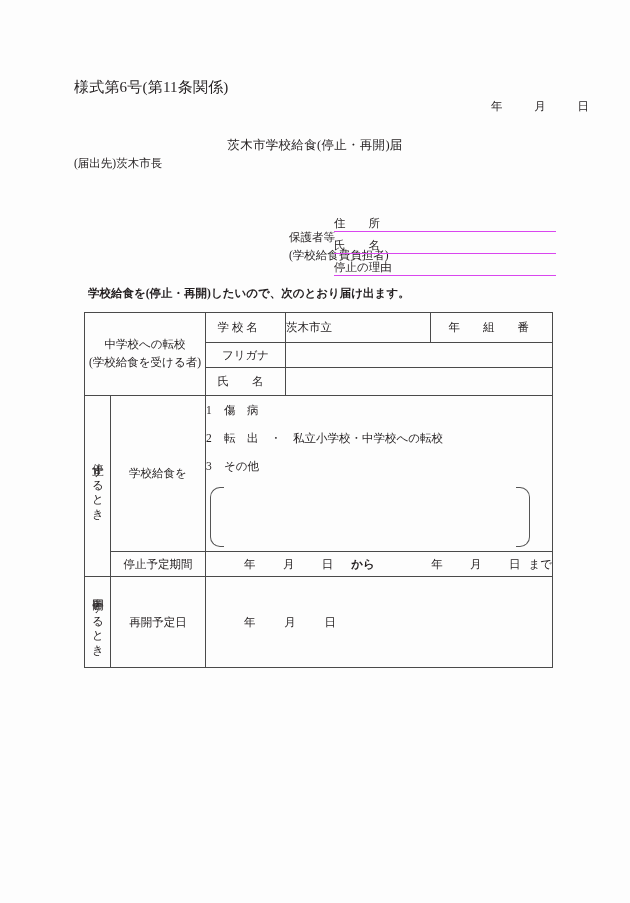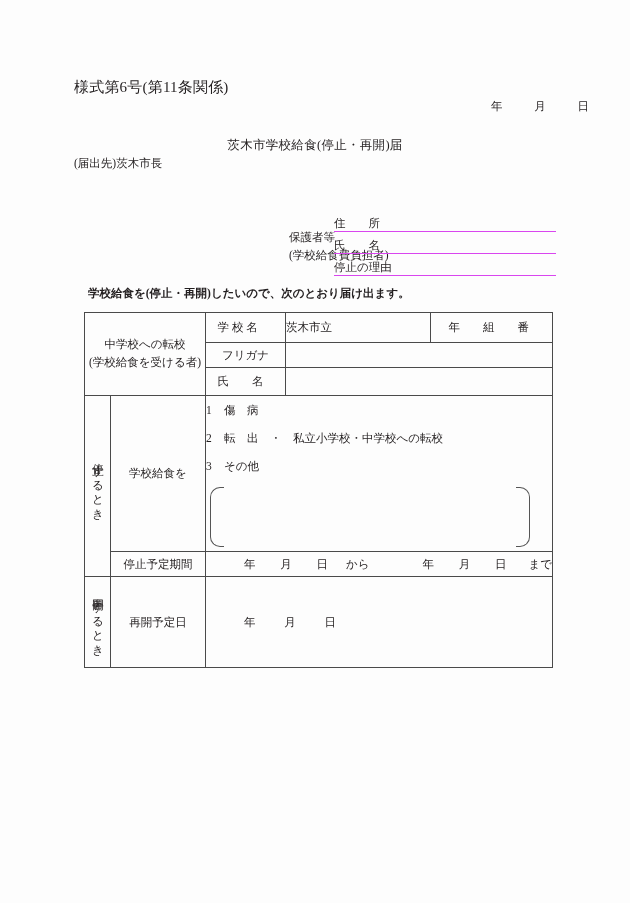--- a/index.html
+++ b/index.html
@@ -175,23 +175,23 @@
     align-items: center;
     white-space: nowrap;
     padding-left: 38px;
     font-size: 11.5px;
   }
   .pr-ymd {
     display: inline-flex;
     justify-content: space-between;
     width: 92px;
   }
-  .pr-kara { margin-left: 18px; }
+  .pr-kara { margin-left: 18px; font-weight: bold; }
   .pr-gap { width: 58px; }
-  .pr-made { margin-left: 22px; }
+  .pr-made { margin-left: 8px; }
 
   .resume-inner {
     padding-left: 38px;
     font-size: 11.5px;
     white-space: nowrap;
   }
 </style>
 </head>
 <body>
 

